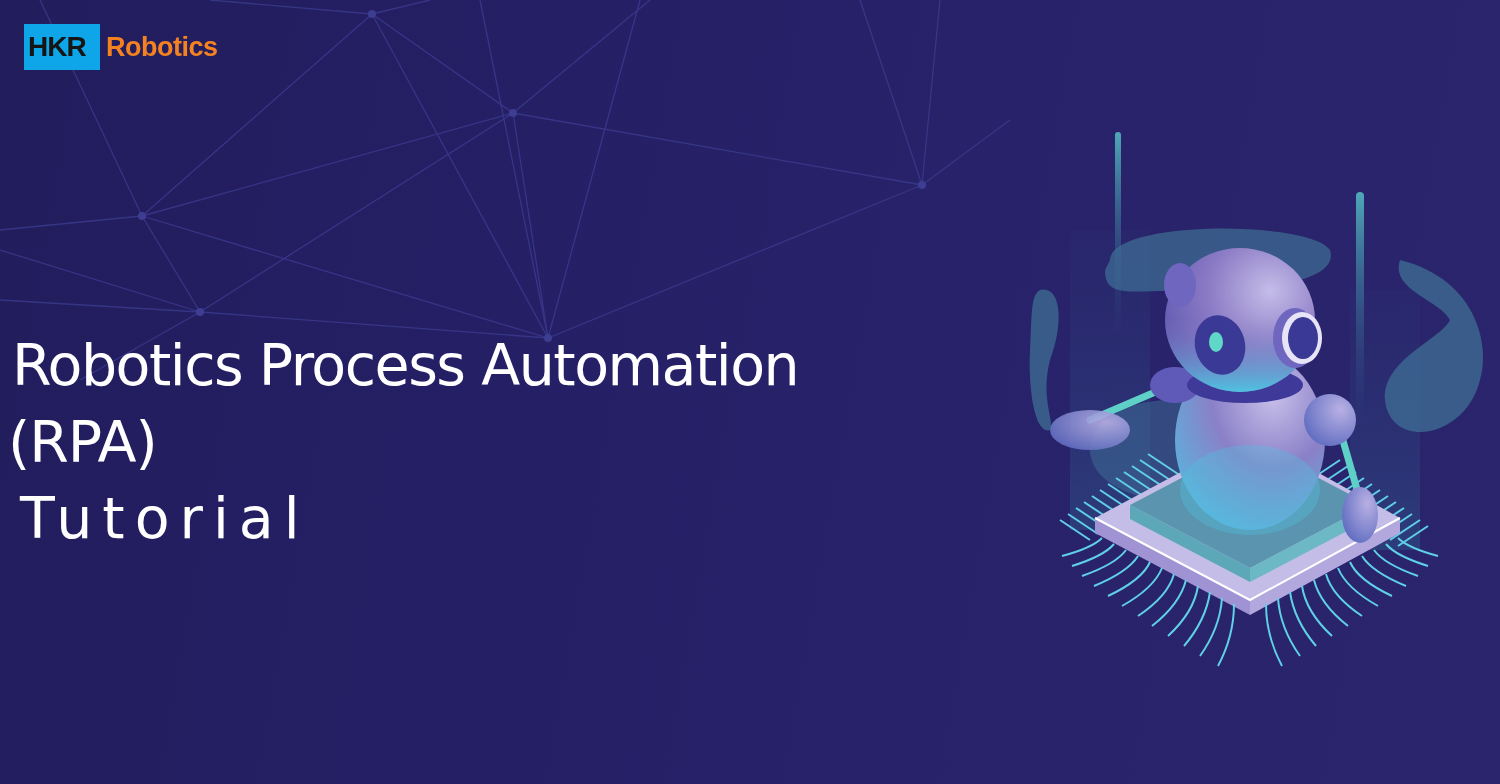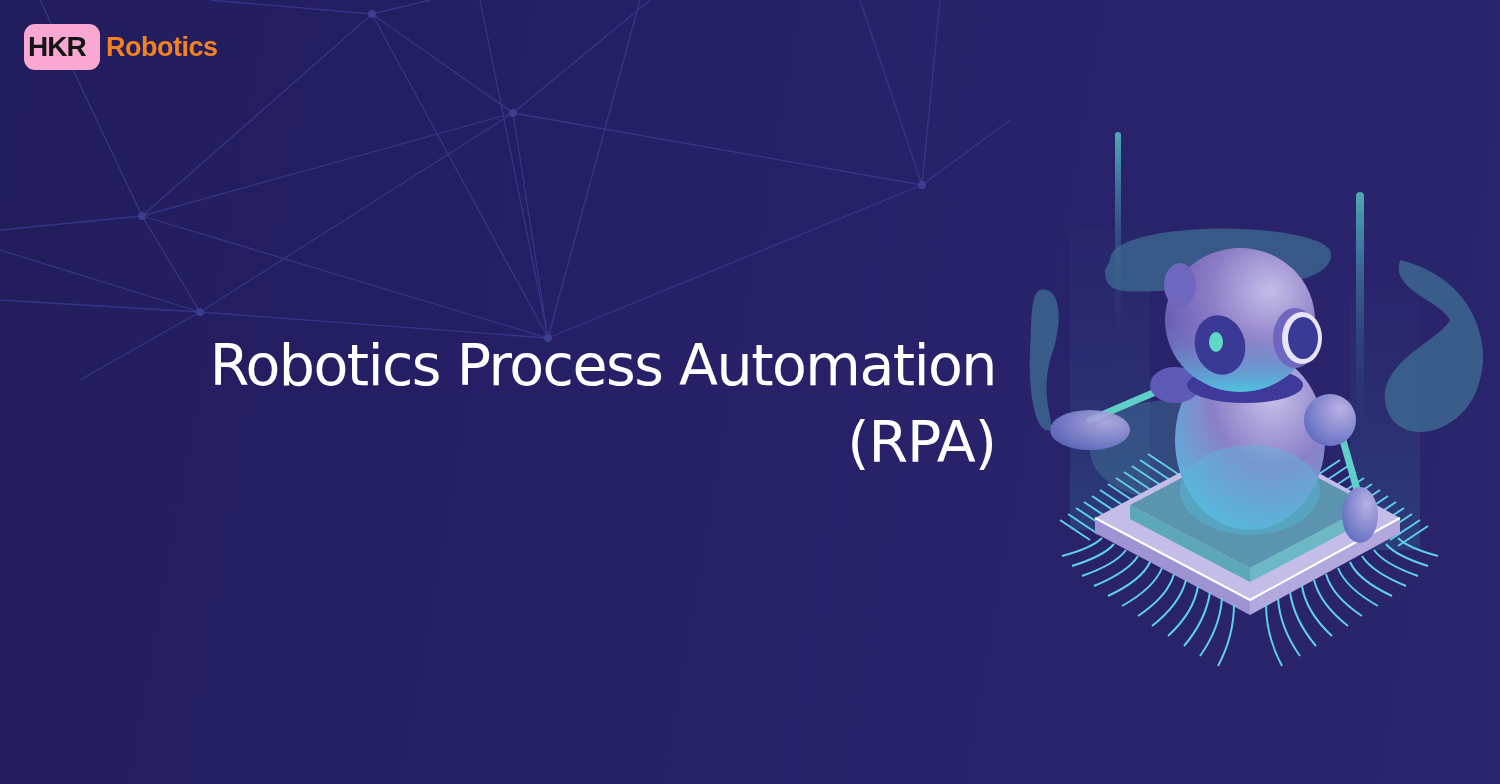--- a/index.html
+++ b/index.html
@@ -22,47 +22,46 @@
     }
     .logo {
       position: absolute;
       left: 24px;
       top: 24px;
       height: 46px;
       display: flex;
       align-items: center;
     }
     .logo-box {
-      background: #f9a8d4;
+      background: #0ea5e9;
       color: #151515;
       font-family: "Liberation Sans", sans-serif;
       font-weight: bold;
       font-size: 28px;
       letter-spacing: -1px;
       height: 46px;
       line-height: 46px;
       padding: 0 5px 0 4px;
       box-sizing: border-box;
       width: 76px;
-      border-radius: 11px;
     }
     .logo-text {
       color: #f58220;
       font-family: "Liberation Sans", sans-serif;
       font-weight: bold;
       font-size: 27px;
       margin-left: 6px;
       letter-spacing: -0.5px;
     }
     .title-block {
       position: absolute;
-      left: 0;
+      left: 12px;
       top: 326px;
       width: 996px;
-      text-align: right;
+      text-align: left;
       color: #ffffff;
       font-family: "DejaVu Sans", sans-serif;
     }
     .title-line1 {
       font-size: 57px;
       line-height: 78px;
       letter-spacing: -1.5px;
       white-space: nowrap;
     }
     .title-line2 {
@@ -128,20 +127,21 @@
 <div class="logo">
   <div class="logo-box">
     <span>HKR</span>
   </div>
   <span class="logo-text">Robotics</span>
 </div>
 
 <div class="title-block">
   <div class="title-line1">Robotics Process Automation</div>
   <div class="title-line2">(RPA)</div>
+  <div class="title-line3">Tutorial</div>
 </div>
 
 <svg class="illustration" viewBox="0 0 490 570" xmlns="http://www.w3.org/2000/svg">
   <defs>
     <linearGradient id="pillar" x1="0" y1="0" x2="0" y2="1">
       <stop offset="0" stop-color="#2c3276" stop-opacity="0.2"></stop>
       <stop offset="1" stop-color="#2f4d86" stop-opacity="0.6"></stop>
     </linearGradient>
     <linearGradient id="stick" x1="0" y1="0" x2="0" y2="1">
       <stop offset="0" stop-color="#4fa8b8"></stop>

